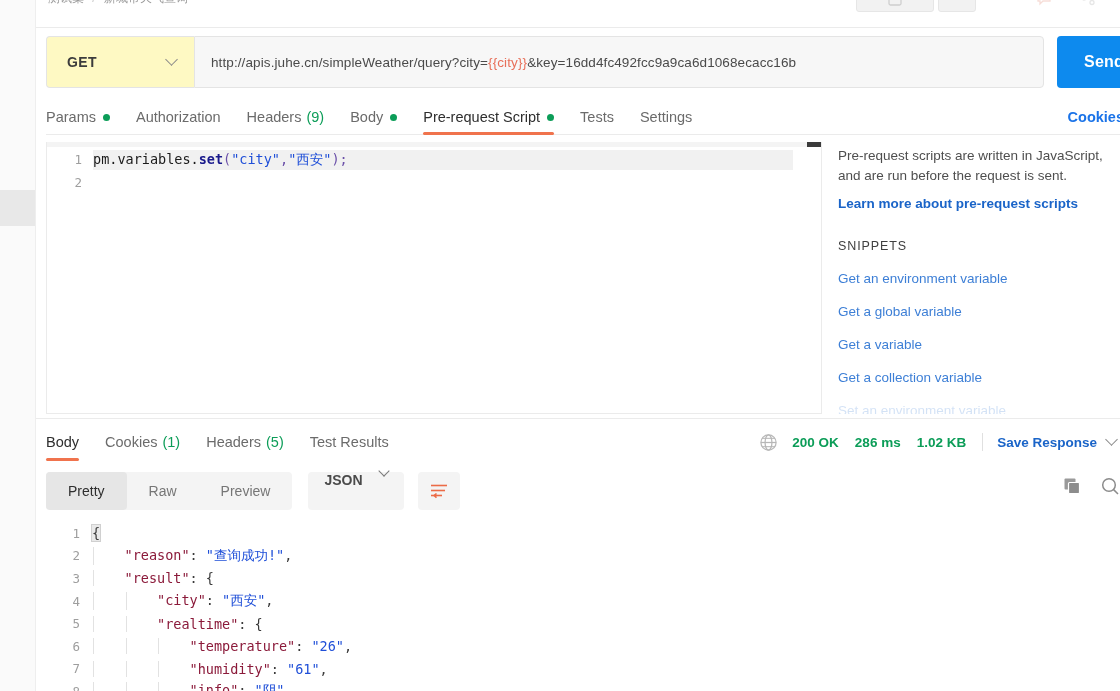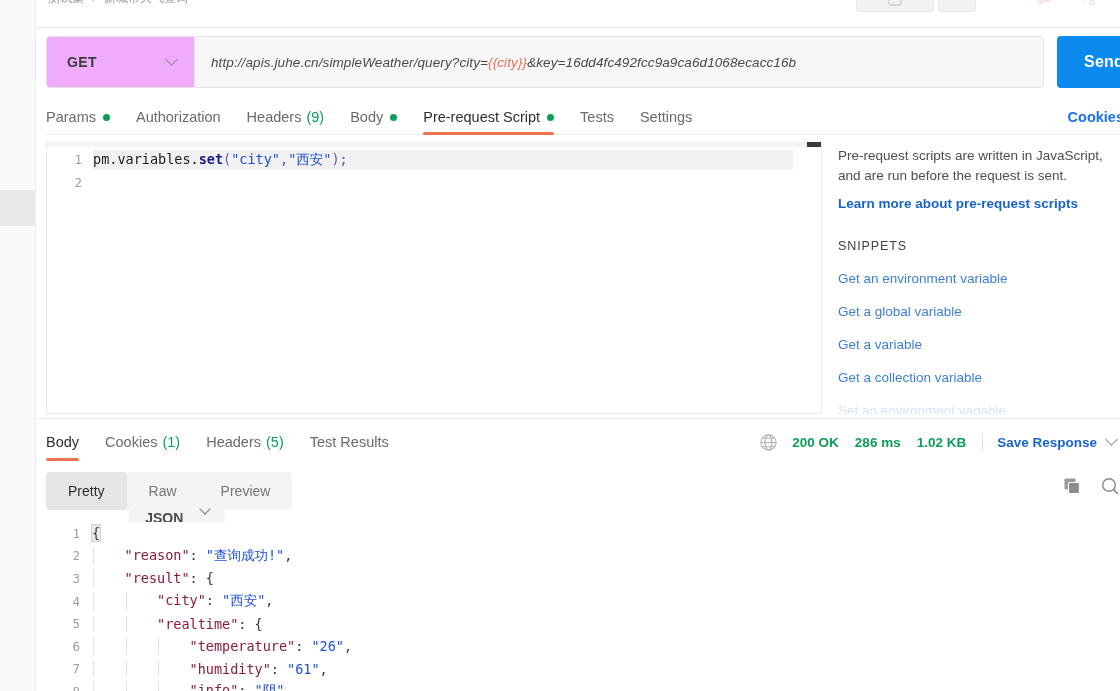--- a/index.html
+++ b/index.html
@@ -42,32 +42,32 @@
   .tb-a { left: 820px; width: 78px; }
   .tb-b { left: 902px; width: 38px; }
   .tb-c { left: 990px; width: 36px; border: none; background: transparent; }
   .tb-d { left: 1034px; width: 36px; border: none; background: transparent; }
   .tb-icon { position: absolute; top: 4px; left: 50%; transform: translateX(-50%); opacity: .35; }
 
   
   .req-row { position: absolute; left: 46px; top: 36px; width: 1075px; height: 52px; }
   .method-box {
     position: absolute; left: 0; top: 0; width: 148px; height: 52px;
-    background: #f0abfc; border: 1px solid #e4e4e4; border-right: none;
+    background: #fef9c3; border: 1px solid #e4e4e4; border-right: none;
     border-radius: 4px 0 0 4px; display: flex; align-items: center;
     padding: 0 14px 0 20px; cursor: pointer;
   }
   .method-label { font-size: 14px; font-weight: 700; color: #3c3c3c; letter-spacing: .4px; flex: 1; }
   .chev { width: 9px; height: 9px; border-right: 1.6px solid #8a8a8a; border-bottom: 1.6px solid #8a8a8a;
           transform: rotate(45deg); margin-top: -5px; margin-right: 4px; }
   .url-box {
     position: absolute; left: 148px; top: 0; width: 850px; height: 52px;
     background: #f7f7f7; border: 1px solid #e4e4e4;
     border-radius: 0 4px 4px 0; display: flex; align-items: center;
-    padding: 0 16px; overflow: hidden; font-style: italic;
+    padding: 0 16px; overflow: hidden;
   }
   .url-text { font-size: 13.5px; color: #4a4a4a; white-space: nowrap; letter-spacing: .1px; }
   .url-text .var { color: #e8705a; }
   .send-btn {
     position: absolute; left: 1011px; top: 0; width: 94px; height: 52px;
     background: #0d8aee; border-radius: 4px 0 0 4px;
     display: flex; align-items: center; justify-content: center;
     color: #fff; font-size: 16px; font-weight: 700; cursor: pointer; letter-spacing: .2px;
   }
 
@@ -154,21 +154,21 @@
   }
   .globe-icon { margin-right: 14px; opacity: .55; }
   .stat-ok { color: #0c9d58; font-weight: 700; margin-right: 16px; }
   .stat-ms { color: #0c9d58; font-weight: 600; margin-right: 16px; }
   .stat-sz { color: #0c9d58; font-weight: 600; margin-right: 16px; }
   .stat-div { width: 1px; height: 18px; background: #e0e0e0; margin-right: 14px; }
   .save-resp { color: #1a64c8; font-weight: 700; cursor: pointer; }
   .save-caret { margin-left: 10px; }
 
   
-  .fmt-bar { position: absolute; left: 46px; top: 472px; height: 38px; display: flex; align-items: center; flex-direction: column; }
+  .fmt-bar { position: absolute; left: 46px; top: 472px; height: 38px; display: flex; align-items: center; }
   .fmt-group {
     display: flex; align-items: center; background: #f4f4f4; border-radius: 4px; height: 38px; padding: 0;
   }
   .fmt-btn {
     height: 38px; padding: 0 22px; display: flex; align-items: center;
     font-size: 14px; color: #767676; cursor: pointer; border-radius: 4px;
   }
   .fmt-btn.active { background: #e6e6e6; color: #2e2e2e; }
   .json-select {
     margin-left: 16px; height: 38px; width: 96px; background: #f4f4f4; border-radius: 4px;

